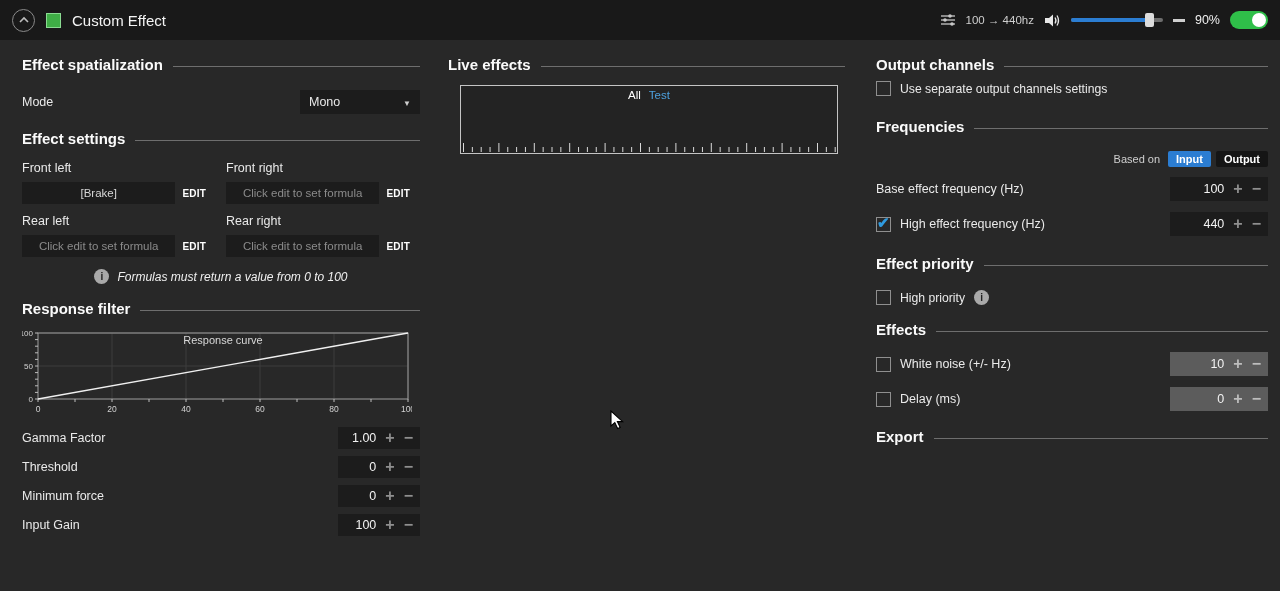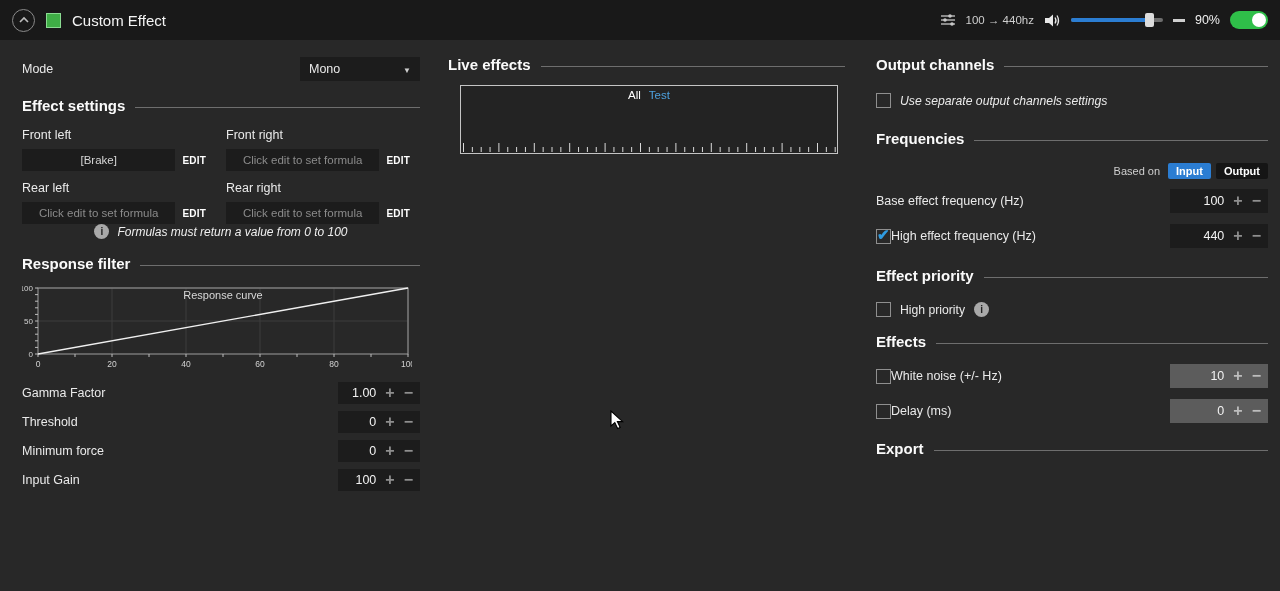--- a/index.html
+++ b/index.html
@@ -37,21 +37,21 @@
   .select { width:120px; height:24px; background:#1c1c1c; display:flex; align-items:center; justify-content:space-between; padding:0 9px; font-size:12.5px; color:#e8e8e8; }
   .caret::before { content:"▼"; font-size:8px; color:#cfcfcf; }
   
   .fields { display:grid; grid-template-columns:184px 184px; column-gap:20px; row-gap:10px; margin-top:14px; }
   .cell .lbl { display:block; margin-bottom:7px; }
   .inrow { display:flex; align-items:center; }
   .fin { flex:1; min-width:0; height:22px; background:#1c1c1c; border:none; color:#d6d6d6; padding:0 7px; font-size:11.5px; font-family:"Liberation Sans",sans-serif; outline:none;text-align:center; }
   .fin::placeholder { color:#8b8b8b; }
   .edit { margin-left:7px; font-size:10px; font-weight:700; color:#ffffff; letter-spacing:.2px; }
   
-  .info-line { display:flex; align-items:center; justify-content:center; gap:8px; }
+  .info-line { display:flex; align-items:center; justify-content:center; gap:8px; margin-top:12px; }
   .info-icon { width:15px; height:15px; border-radius:50%; background:#a9a9a9; color:#222; display:inline-flex; align-items:center; justify-content:center; font-size:10px; font-weight:700; flex:none; }
   .info-icon::before { content:"i"; }
   .info-text { font-style:italic; font-size:12px; color:#f0f0f0; }
   
   .checkbox { width:15px; height:15px; border:1px solid #8f8f8f; background:transparent; position:relative; flex:none; display:inline-block; }
   .checkbox.checked::after { content:"✔"; position:absolute; left:0px; top:-4px; color:#2f9be0; font-size:15px; font-weight:700; }
   .row-cb { display:flex; align-items:center; gap:9px; }
   .cb-label { font-size:12.2px; color:#eaeaea; }
   .forced-row { margin-top:15px; }
   
@@ -68,28 +68,28 @@
   .stepper.disabled .sbtn { color:#bdbdbd; }
   .sbtn.plus::before { content:"+"; }
   .sbtn.minus::before { content:"−"; }
   
   .live-box { margin-left:12px; margin-top:12px; width:378px; height:69px; border:1px solid #c4c4c4; background:#232323; position:relative; }
   .live-tabs { position:absolute; top:3px; left:50%; transform:translateX(-50%); display:flex; gap:8px; font-size:11.5px; }
   .tab-all { color:#ffffff; }
   .tab-test { color:#4da0dd; }
   .ruler { position:absolute; bottom:1px; left:1px; }
   
-  .mt16{margin-top:16px;} .mt18{margin-top:18px;} .mt20{margin-top:20px;font-style:italic;} .mt22{margin-top:22px;}
+  .mt16{margin-top:16px;} .mt18{margin-top:18px;} .mt20{margin-top:8px;} .mt22{margin-top:22px;}
   .based-row { display:flex; justify-content:flex-end; align-items:center; gap:5px; margin-top:16px; }
   .based-label { font-size:11px; color:#cfcfcf; margin-right:3px; }
   .pill { font-size:11px; font-weight:700; color:#ffffff; padding:2px 8px; border-radius:2px; }
   .pill.input-pill { background:#2b7dd2; }
   .pill.output-pill { background:#151515; }
   .freq-row { display:flex; justify-content:space-between; align-items:center; margin-top:9px; height:26px; }
-  .cbgroup { display:flex; align-items:center; }
+  .cbgroup { display:flex; align-items:center; gap:9px; }
   .export-row { display:flex; align-items:center; gap:30px; margin-top:22px; }
   
   .cursor { position:absolute; left:610px; top:410px; pointer-events:none; }
 </style>
 </head>
 <body>
 
 <div class="topbar">
   <div class="circle-btn">
     <svg width="14" height="14" viewBox="0 0 14 14">
@@ -120,20 +120,24 @@
     </div>
     <span class="end-dash"></span>
     <span>90%</span>
     <div class="toggle on">
         <div class="knob"></div>
       </div>
   </div>
 </div>
 
 <div class="col col-left">
+  <div class="section-h mt16">
+    <span>Effect spatialization</span>
+      <span class="rule"></span>
+  </div>
   <div class="mode-row">
     <span class="lbl">Mode</span>
     <div class="select">
       <span>Mono</span>
       <span class="caret"></span>
     </div>
   </div>
 
   <div class="section-h mt16">
     <span>Effect settings</span>

